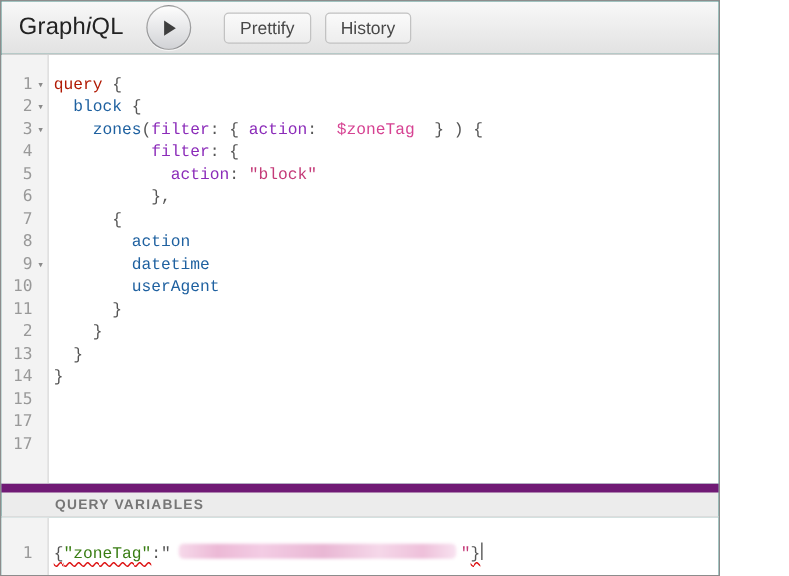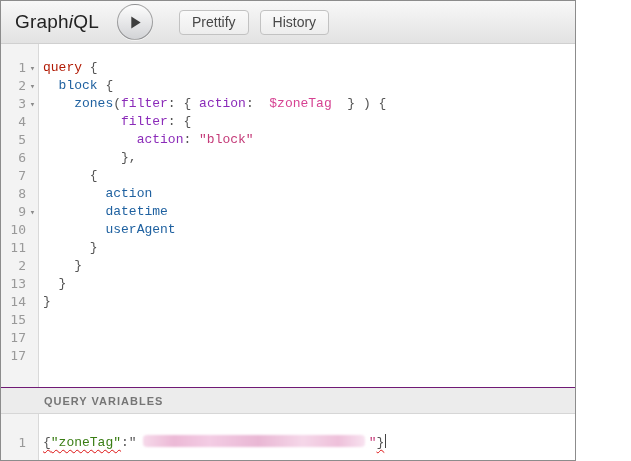--- a/index.html
+++ b/index.html
@@ -90,21 +90,21 @@
   }
   .cursor {
     display:inline-block; width:1px; height:14px;
     background:#444; vertical-align:-2px; margin-left:1px;
   }
 
   
   .vars-title {
     flex:0 0 27px; height:27px;
     background:#ececec;
-    border-top:1px solid #701a75;
+    border-top:7px solid #701a75;
     border-bottom:1px solid #d6d6d6;
     display:flex; align-items:center;
     padding-left:43px;
     font-size:11px; font-weight:bold; color:#767676;
     letter-spacing:1px;
     cursor:row-resize;
     user-select:none;
   }
   .vars-editor { flex:0 0 46px; height:46px; }
   .vars-editor .gutter { padding-top:20px; }

